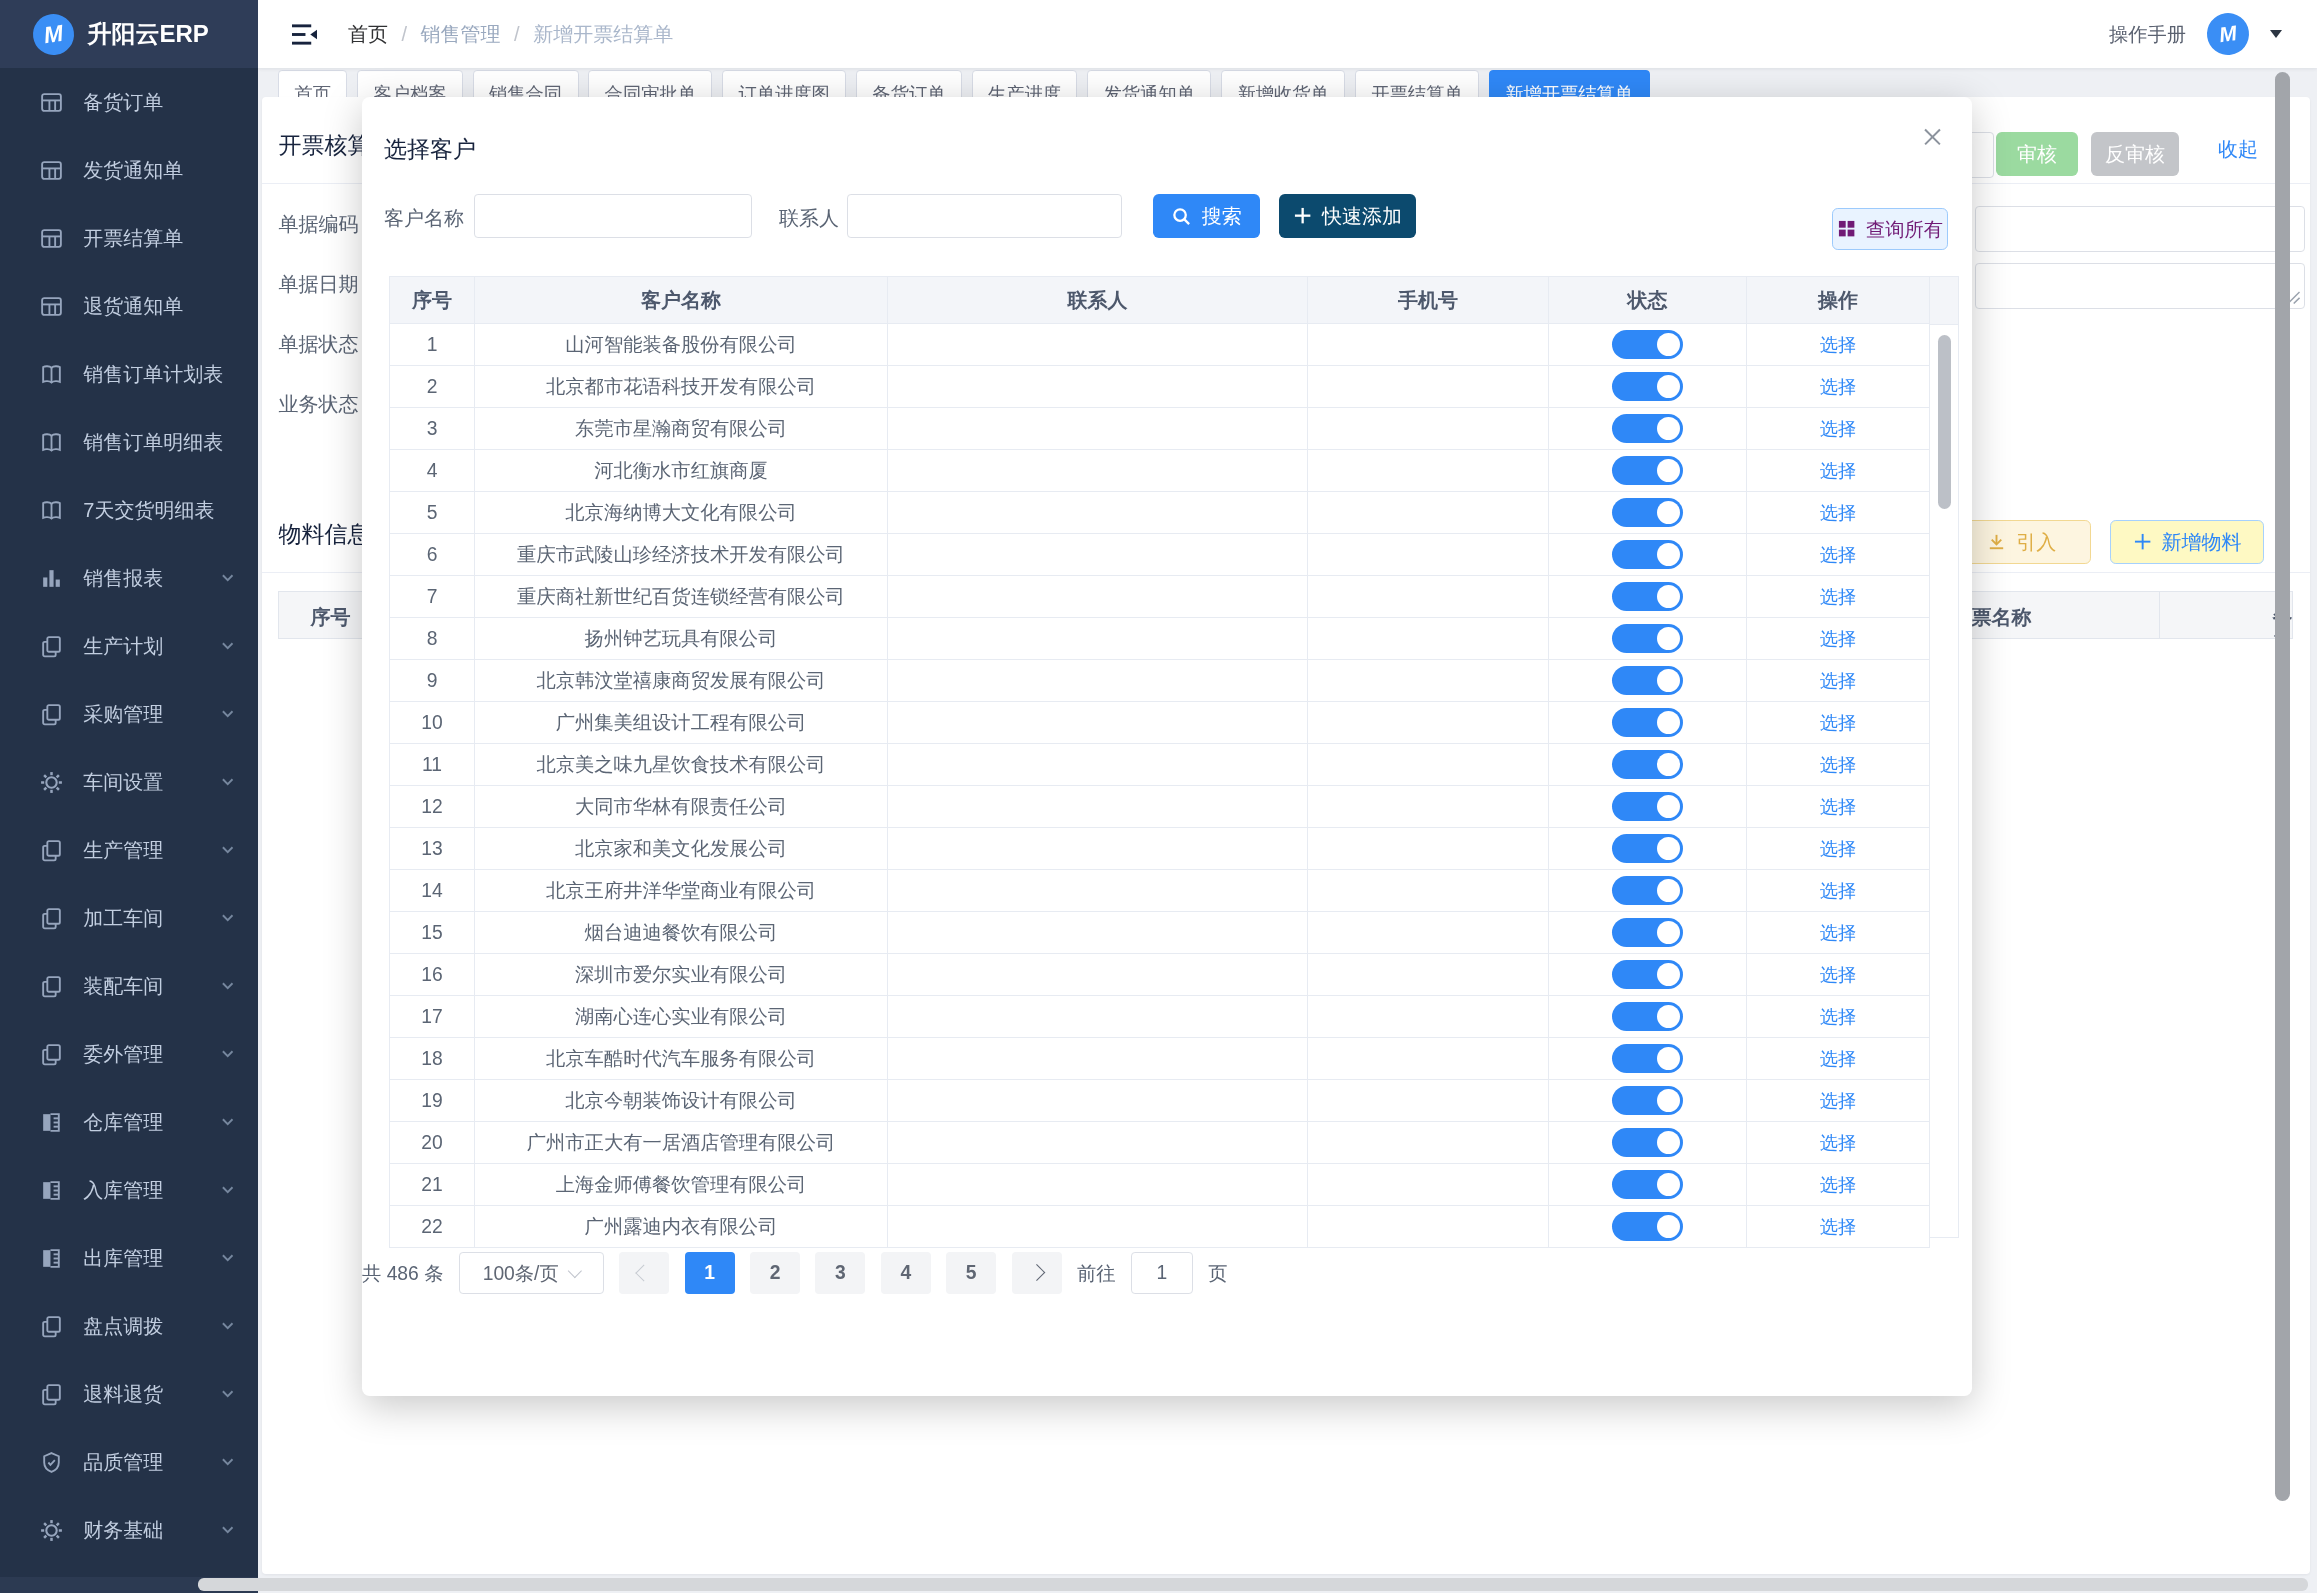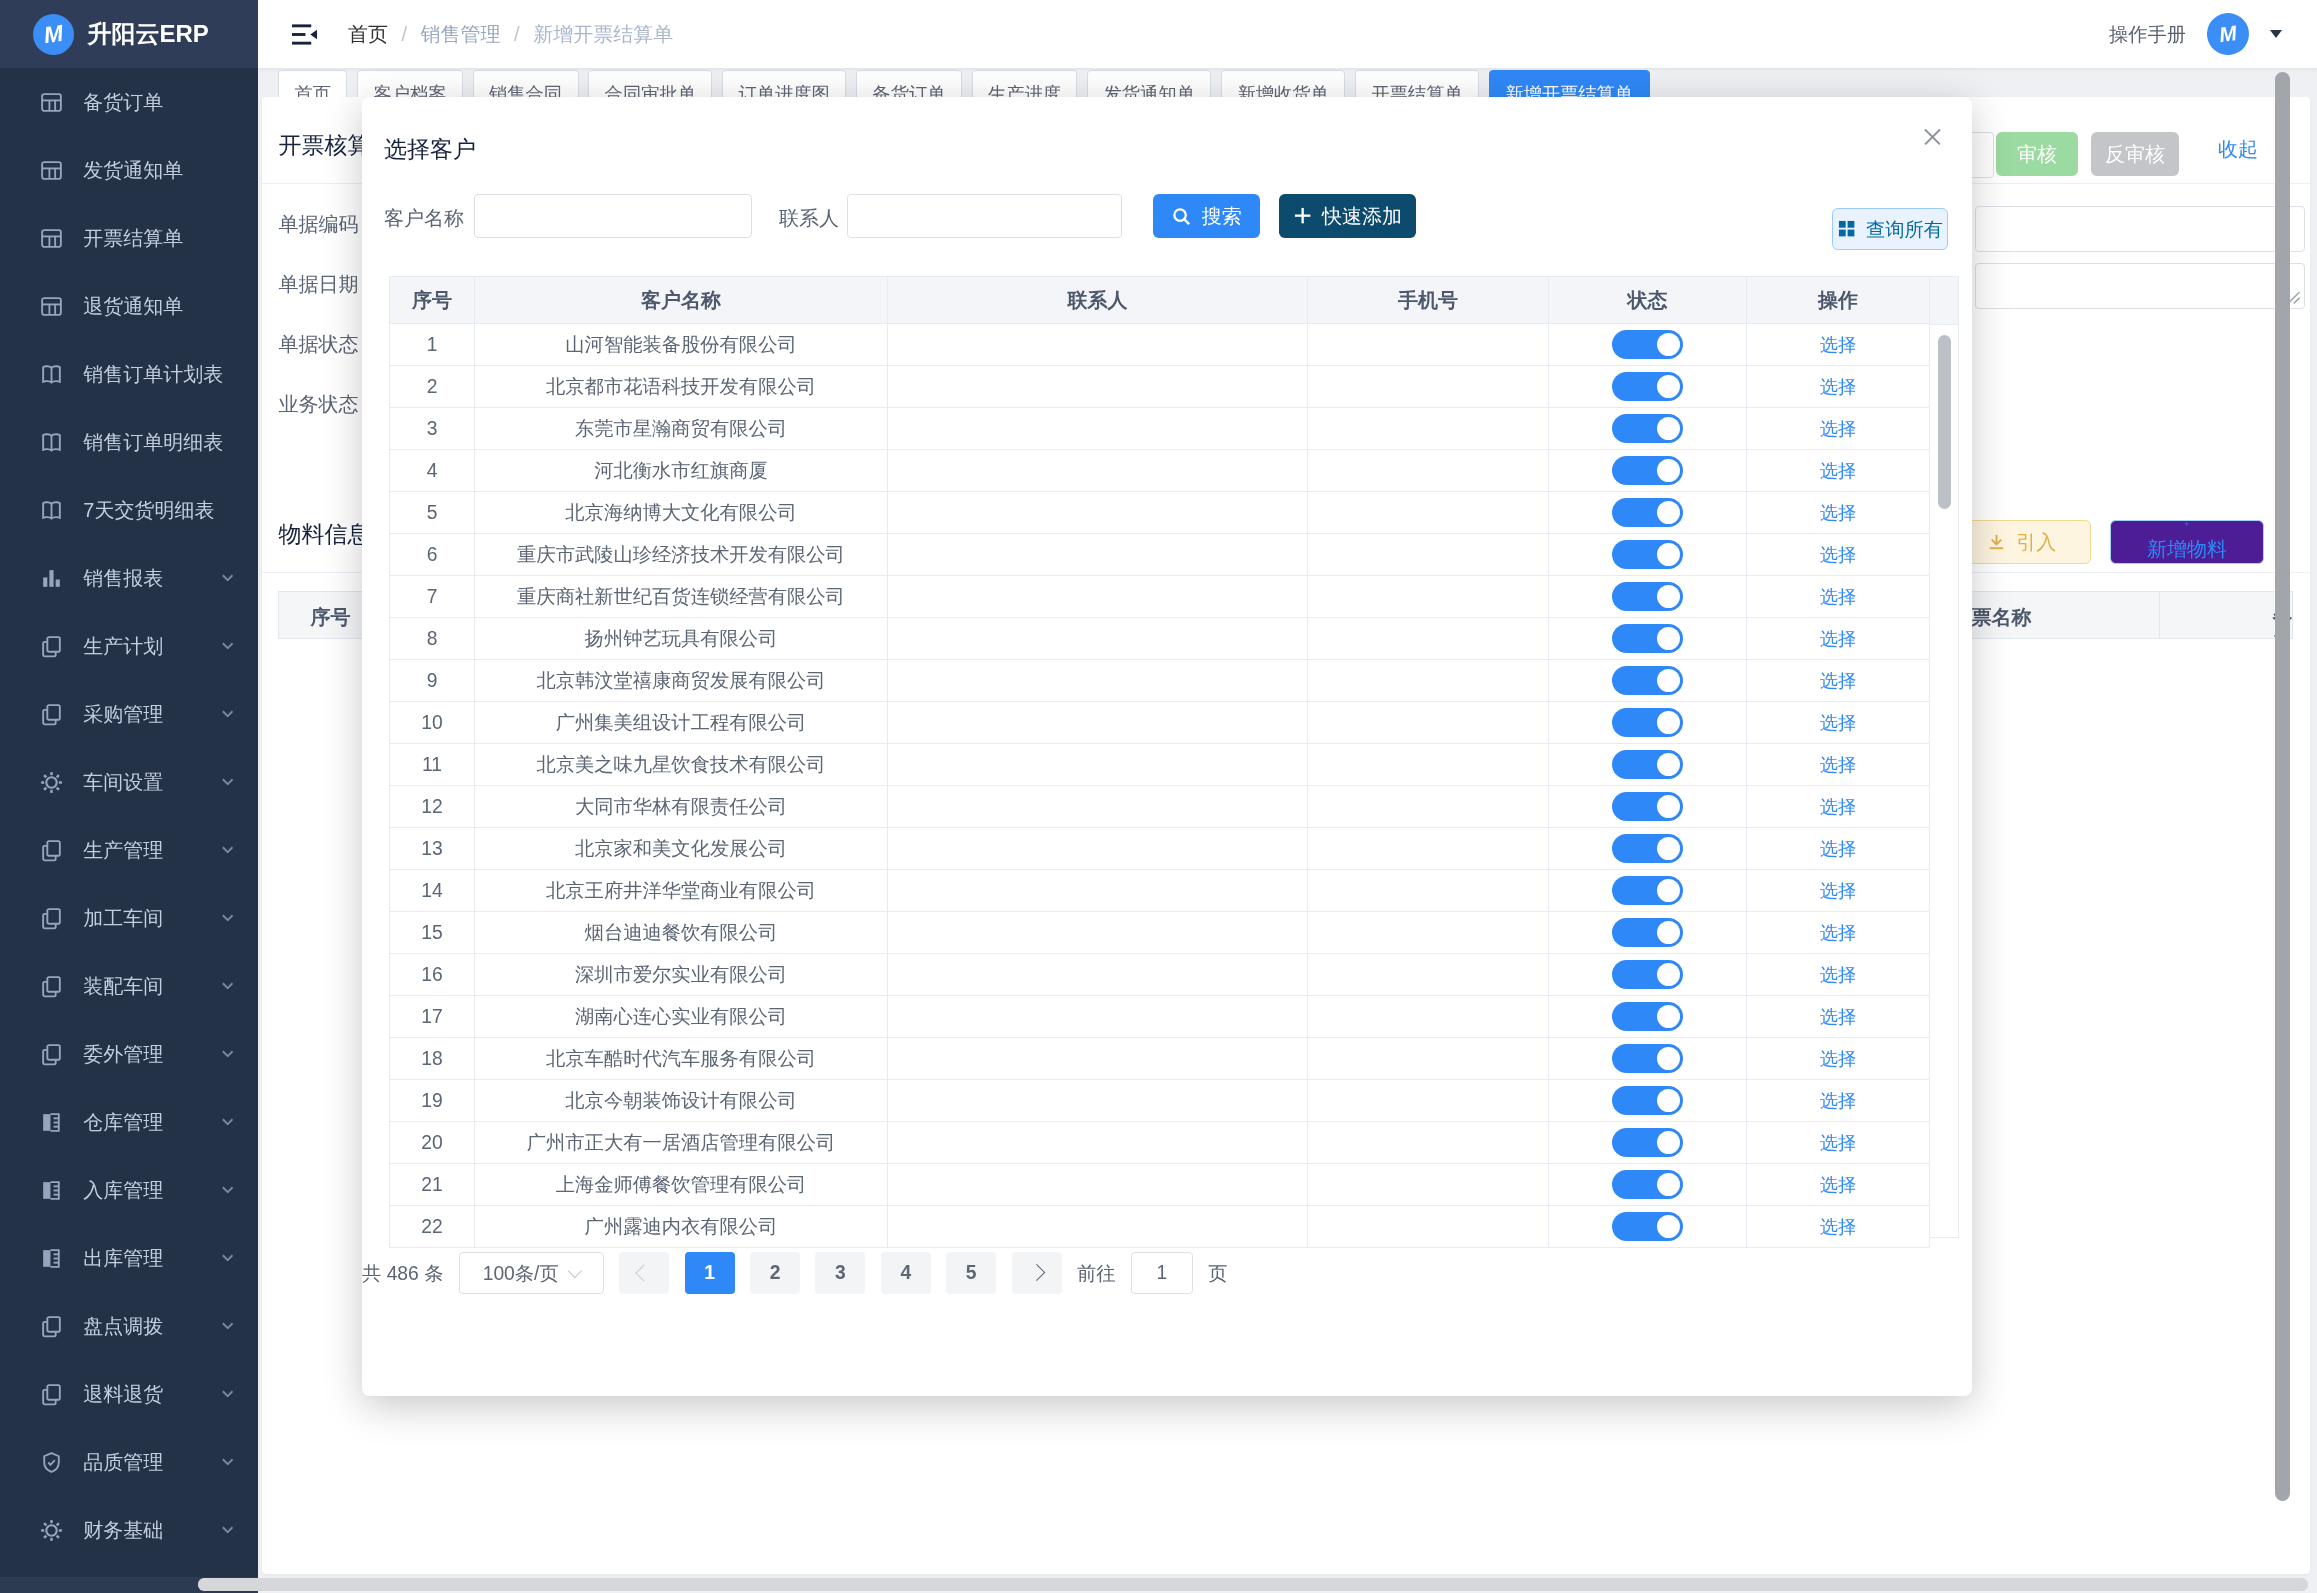--- a/index.html
+++ b/index.html
@@ -54,22 +54,22 @@
   .bg-input{position:absolute;background:#fff;border:1px solid #dcdfe6;border-radius:3.9px;}
   .btn{display:flex;align-items:center;justify-content:center;gap:9.7px;border-radius:5.8px;
     font-size:20px;cursor:pointer;box-sizing:border-box;white-space:nowrap;}
   .btn-audit{position:absolute;left:1734px;top:35px;width:82px;height:44px;background:#9bdaa0;color:#fff;}
   .btn-unaudit{position:absolute;left:1829px;top:35px;width:88px;height:44px;background:#c3c5c9;color:#fff;}
   .link-collapse{position:absolute;left:1956px;top:39px;font-size:20px;color:#2f88f7;cursor:pointer;}
   .section-heading{position:absolute;left:16.4px;top:422px;font-size:23px;color:#17233d;white-space:nowrap;}
   .section-divider{position:absolute;left:0;right:0;top:475px;height:1px;background:#ebeef5;}
   .btn-import{position:absolute;left:1689px;top:423px;width:140px;height:44px;background:#fdf5e0;
     border:1px solid #f2d892;color:#dfae45;}
-  .btn-addmat{position:absolute;left:1848px;top:423px;width:154px;height:44px;background:#4c1d95;
-    border:1px solid #a6d1fd;color:#2f88f7;flex-direction:column;}
+  .btn-addmat{position:absolute;left:1848px;top:423px;width:154px;height:44px;background:#fef9c3;
+    border:1px solid #a6d1fd;color:#2f88f7;}
   .mat-header{position:absolute;left:16.4px;top:494px;width:2015px;height:48px;background:#f5f6f8;
     border:1px solid #e2e6ed;box-sizing:border-box;overflow:hidden;font-size:20px;color:#4d586c;font-weight:bold;}
   .mat-header .mh-xh{position:absolute;left:31px;top:11.6px;}
   .mat-header .mh-name{position:absolute;left:1672px;top:11.6px;}
   .mat-header .mh-div{position:absolute;left:1880px;top:0;width:1px;height:48px;background:#e2e6ed;}
   .mat-header .mh-note{position:absolute;left:1993px;top:11.6px;}
   .grip{position:absolute;right:3.9px;bottom:3.9px;width:13.5px;height:13.5px;color:#9aa2ad;}
   
   .modal{position:absolute;left:350px;top:97px;width:1610px;height:1299px;background:#fff;
     border-radius:7.7px;z-index:10;box-shadow:0 9.7px 39px rgba(0,0,0,.22);margin-left:12px;}
@@ -77,21 +77,21 @@
   .modal-close{position:absolute;right:25px;top:25px;width:29px;height:29px;cursor:pointer;}
   .modal-close::before,.modal-close::after{content:"";position:absolute;left:3.9px;top:13.5px;width:21px;height:1.9px;
     background:#8c939d;}
   .modal-close::before{transform:rotate(45deg);}
   .modal-close::after{transform:rotate(-45deg);}
   .m-label{position:absolute;font-size:20px;color:#5a6474;top:108px;}
   .m-input{position:absolute;top:97px;height:44px;background:#fff;border:1px solid #dcdfe6;border-radius:3.9px;box-sizing:border-box;}
   .btn-search{position:absolute;left:791px;top:97px;width:107px;height:44px;background:#2f88f7;color:#fff;}
   .btn-quickadd{position:absolute;left:917px;top:97px;width:137px;height:44px;background:#0c4a6e;color:#fff;}
   .btn-queryall{position:absolute;left:1470px;top:111px;width:116px;height:42px;background:#e9f3ff;
-    border:1px solid #9ccafc;color:#0369a1;font-size:19.3px;}
+    border:1px solid #9ccafc;color:#701a75;font-size:19.3px;}
   .btn svg{display:block;}
   
   .m-table{position:absolute;left:27px;top:179px;width:1541px;}
   .m-head{display:grid;grid-template-columns:85px 413px 420px 241px 198px 183px;height:48px;
     background:#f3f5f9;border-top:1px solid #e7ebf2;border-left:1px solid #e7ebf2;box-sizing:border-box;}
   .m-head .cell{border-right:1px solid #e7ebf2;border-bottom:1px solid #e7ebf2;display:flex;
     align-items:center;justify-content:center;font-size:20px;color:#4d586c;font-weight:bold;}
   .m-body{border-left:1px solid #e7ebf2;}
   .m-row{display:grid;grid-template-columns:85px 413px 420px 241px 198px 183px;height:42px;box-sizing:border-box;}
   .m-row .cell{border-right:1px solid #e7ebf2;border-bottom:1px solid #e7ebf2;display:flex;

